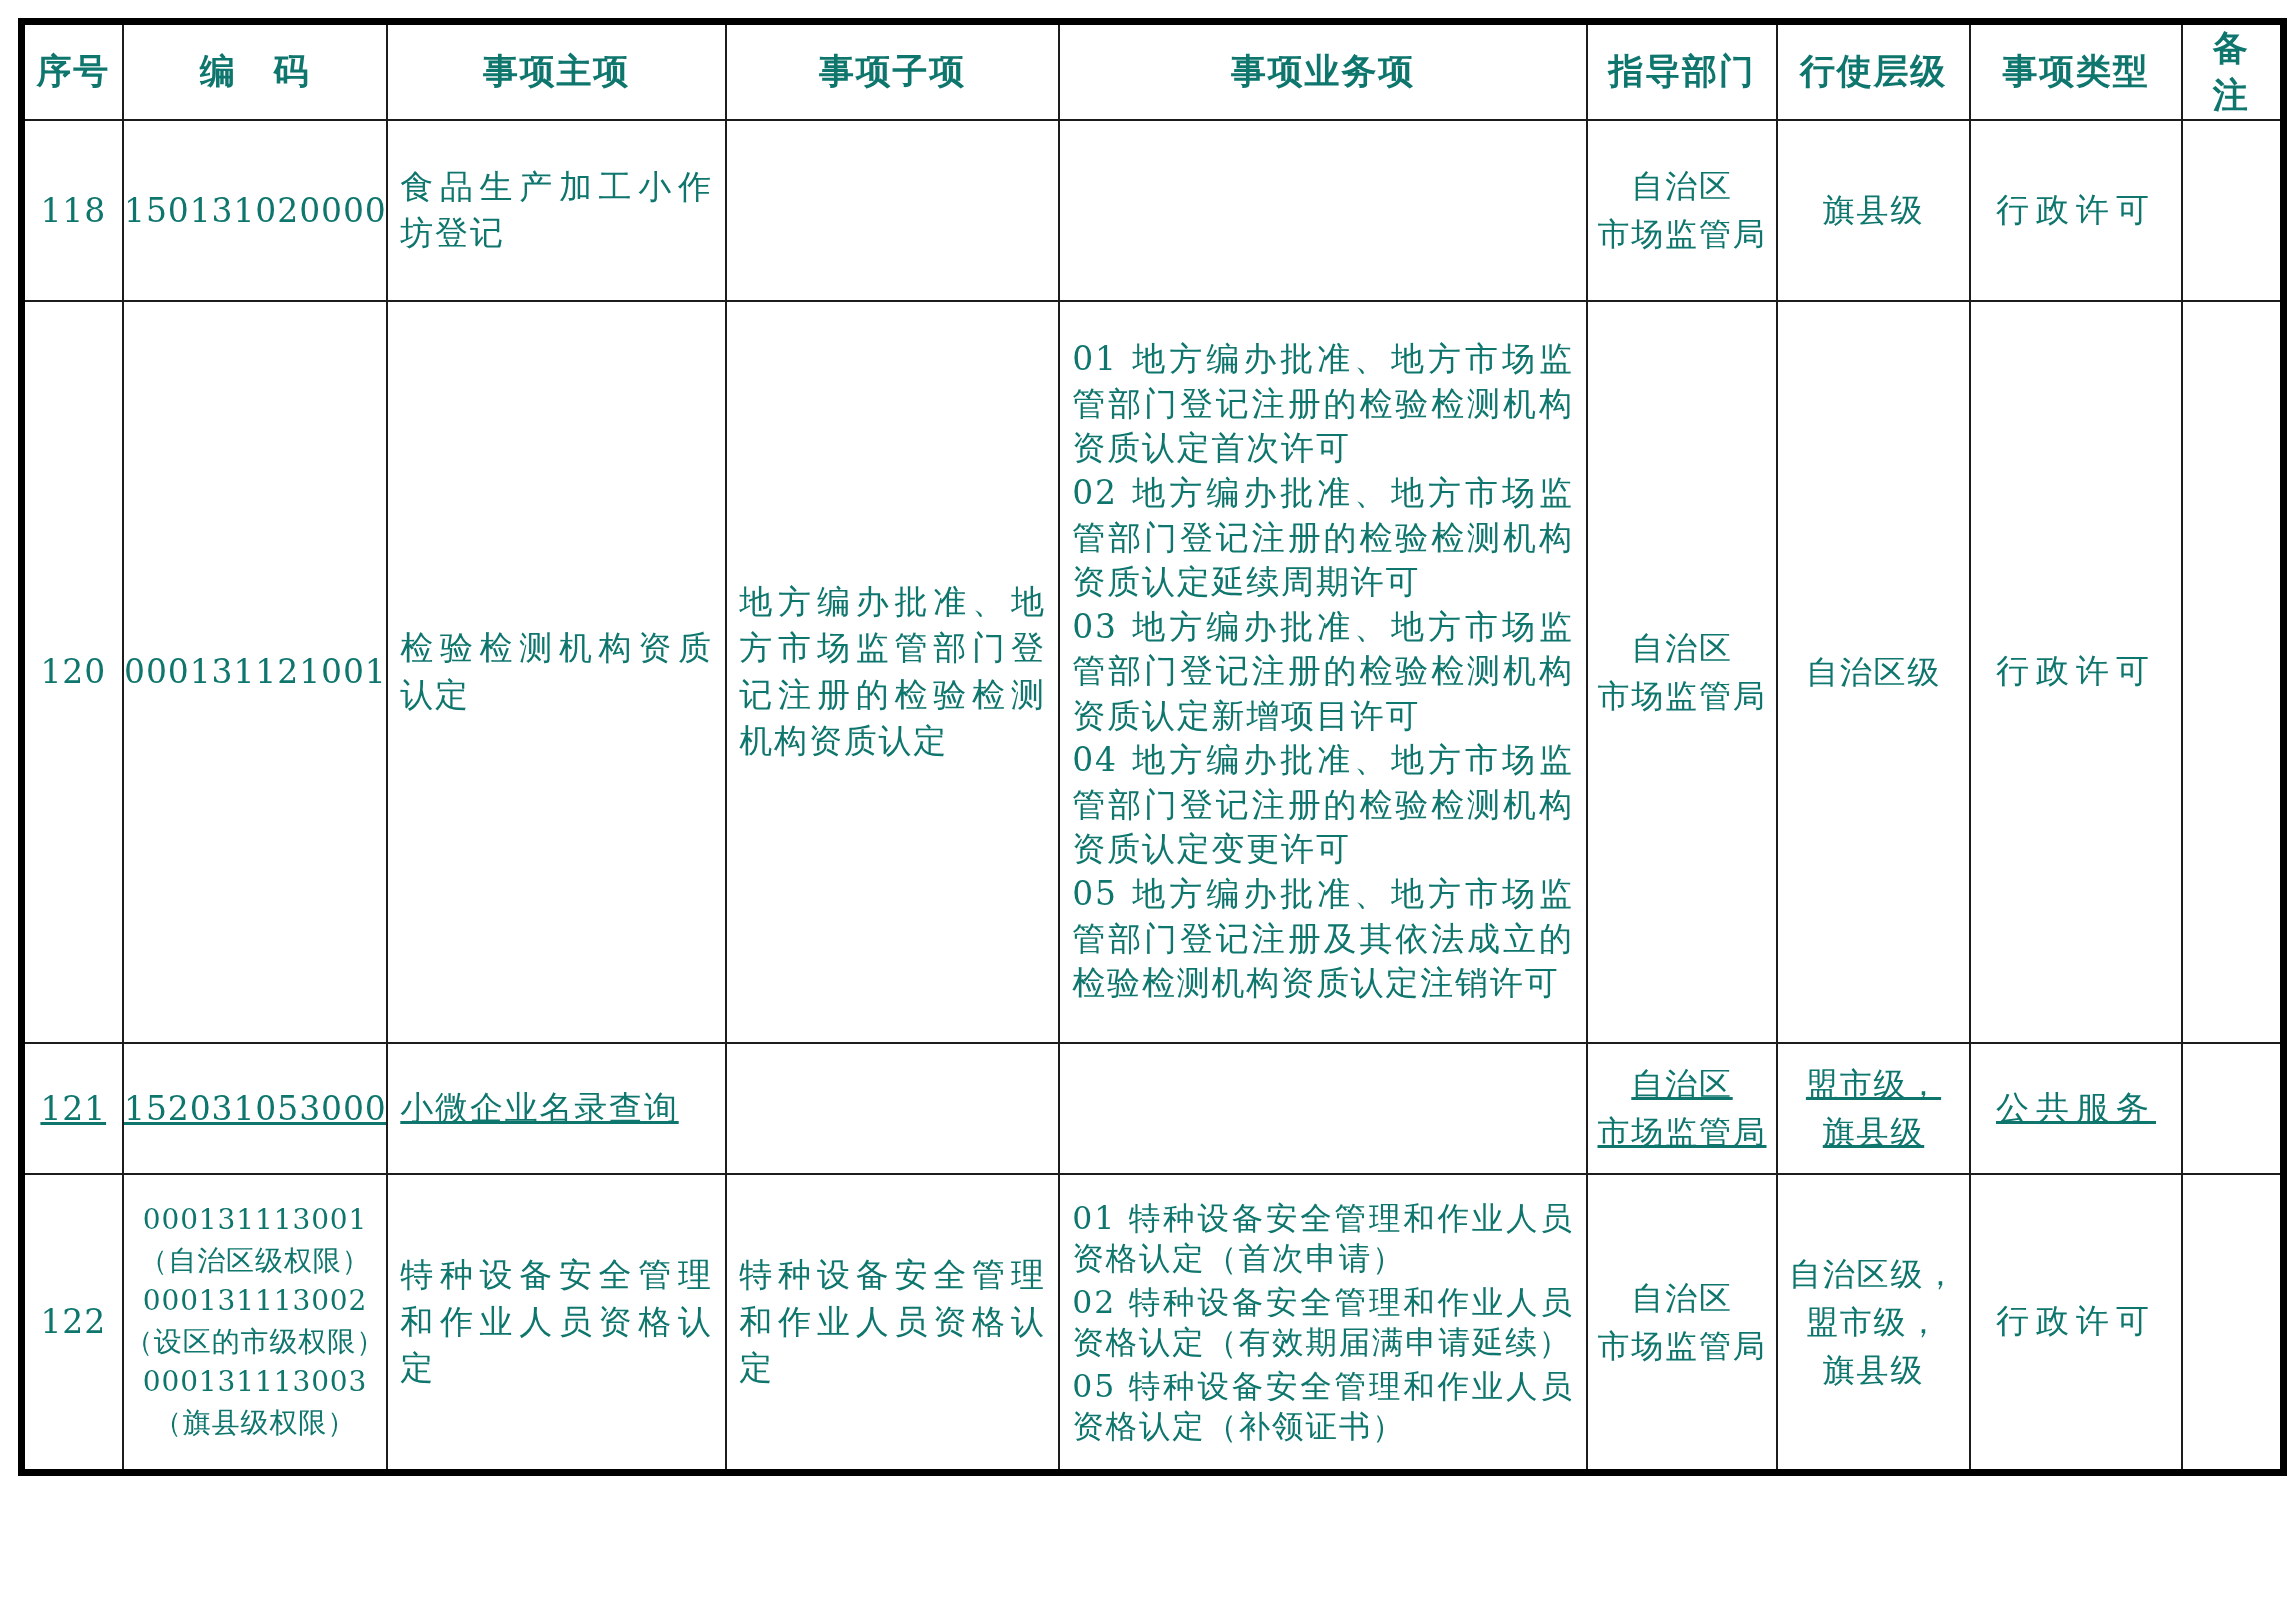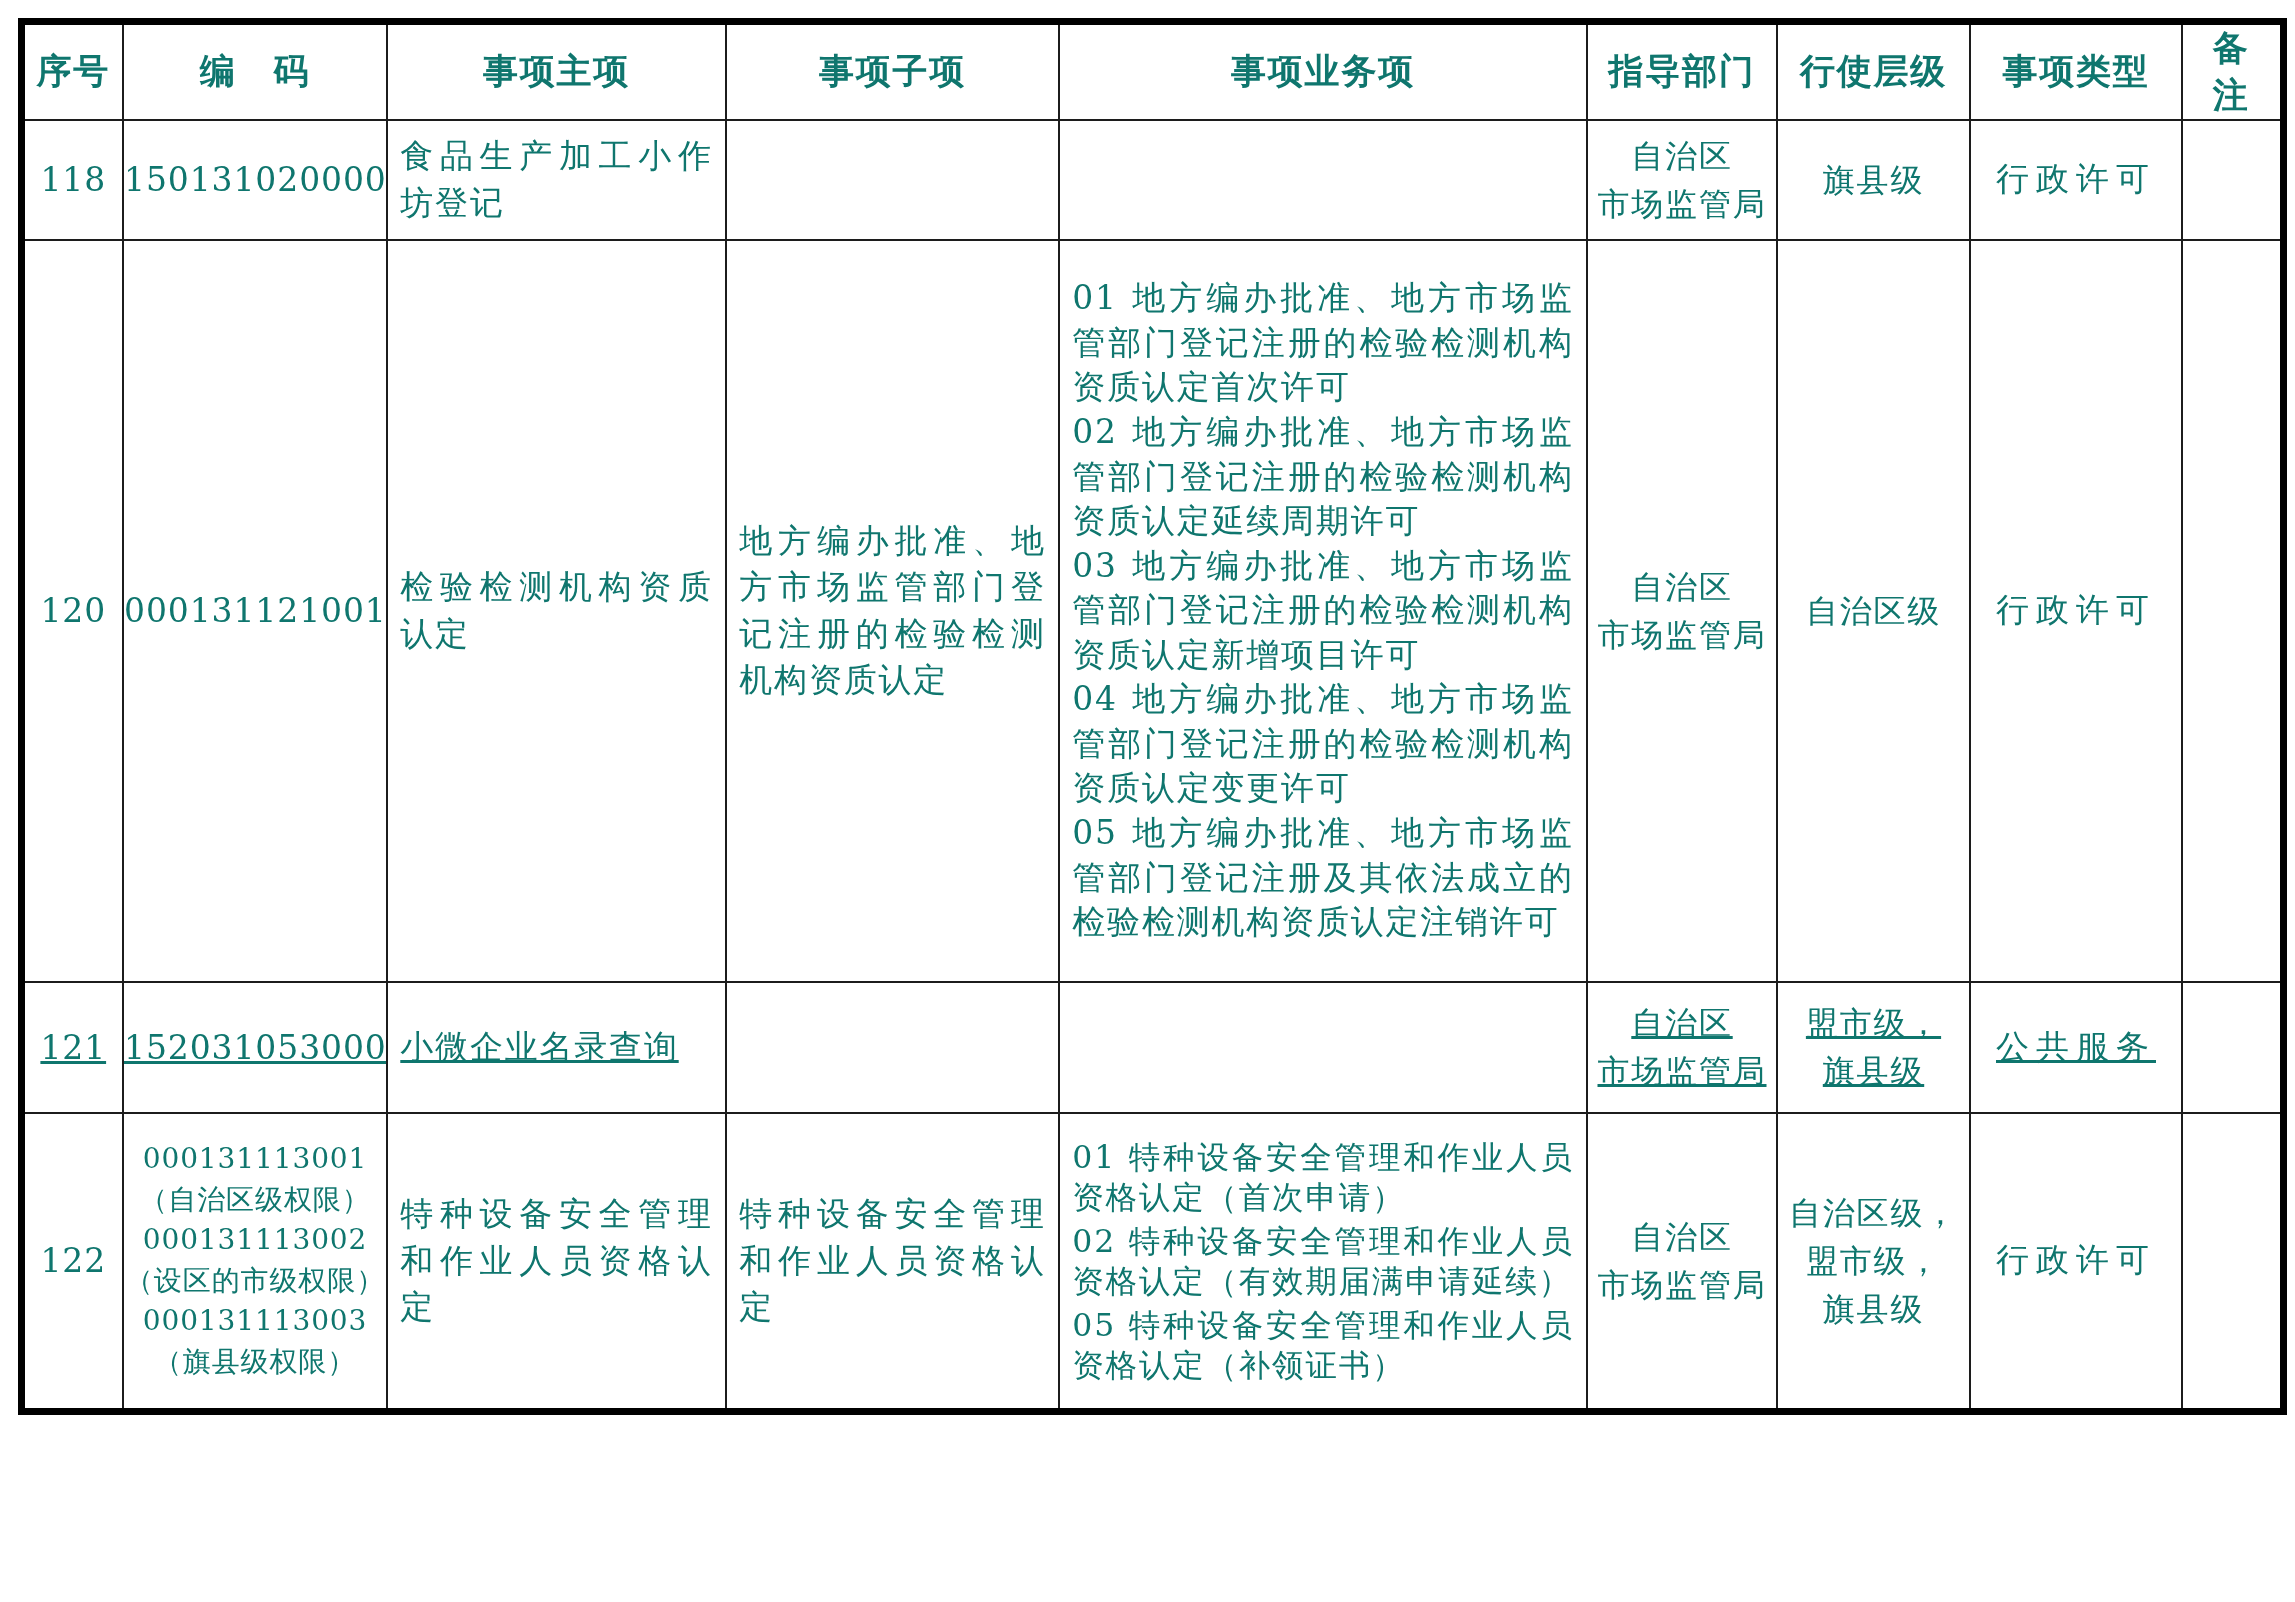--- a/index.html
+++ b/index.html
@@ -59,21 +59,21 @@
     line-height:1.27;
     padding:7px 12.3px;
   }
   .items-compact .business-gap { margin-top:4px; }
   .dept { font-size:32px; line-height:1.5; letter-spacing:1.8px;border-radius:29px; }
   .dept div, .level div { white-space:nowrap; }
   .level { font-size:32px; line-height:1.5; letter-spacing:1.8px;margin-top:30px; }
   .type { font-size:33px; letter-spacing:7px;text-align:center; }
   
   tr.h-header { height:79px; }
-  tr.h-118 { height:120px; }
+  tr.h-118 { height:181px; }
   tr.h-119 { height:149px; }
   tr.h-120 { height:742px; }
   tr.h-121 { height:131px;text-decoration:underline; }
   tr.h-122 { height:299px; }
 </style>
 </head>
 <body>
 
 <div class="page">
   <table class="services">

